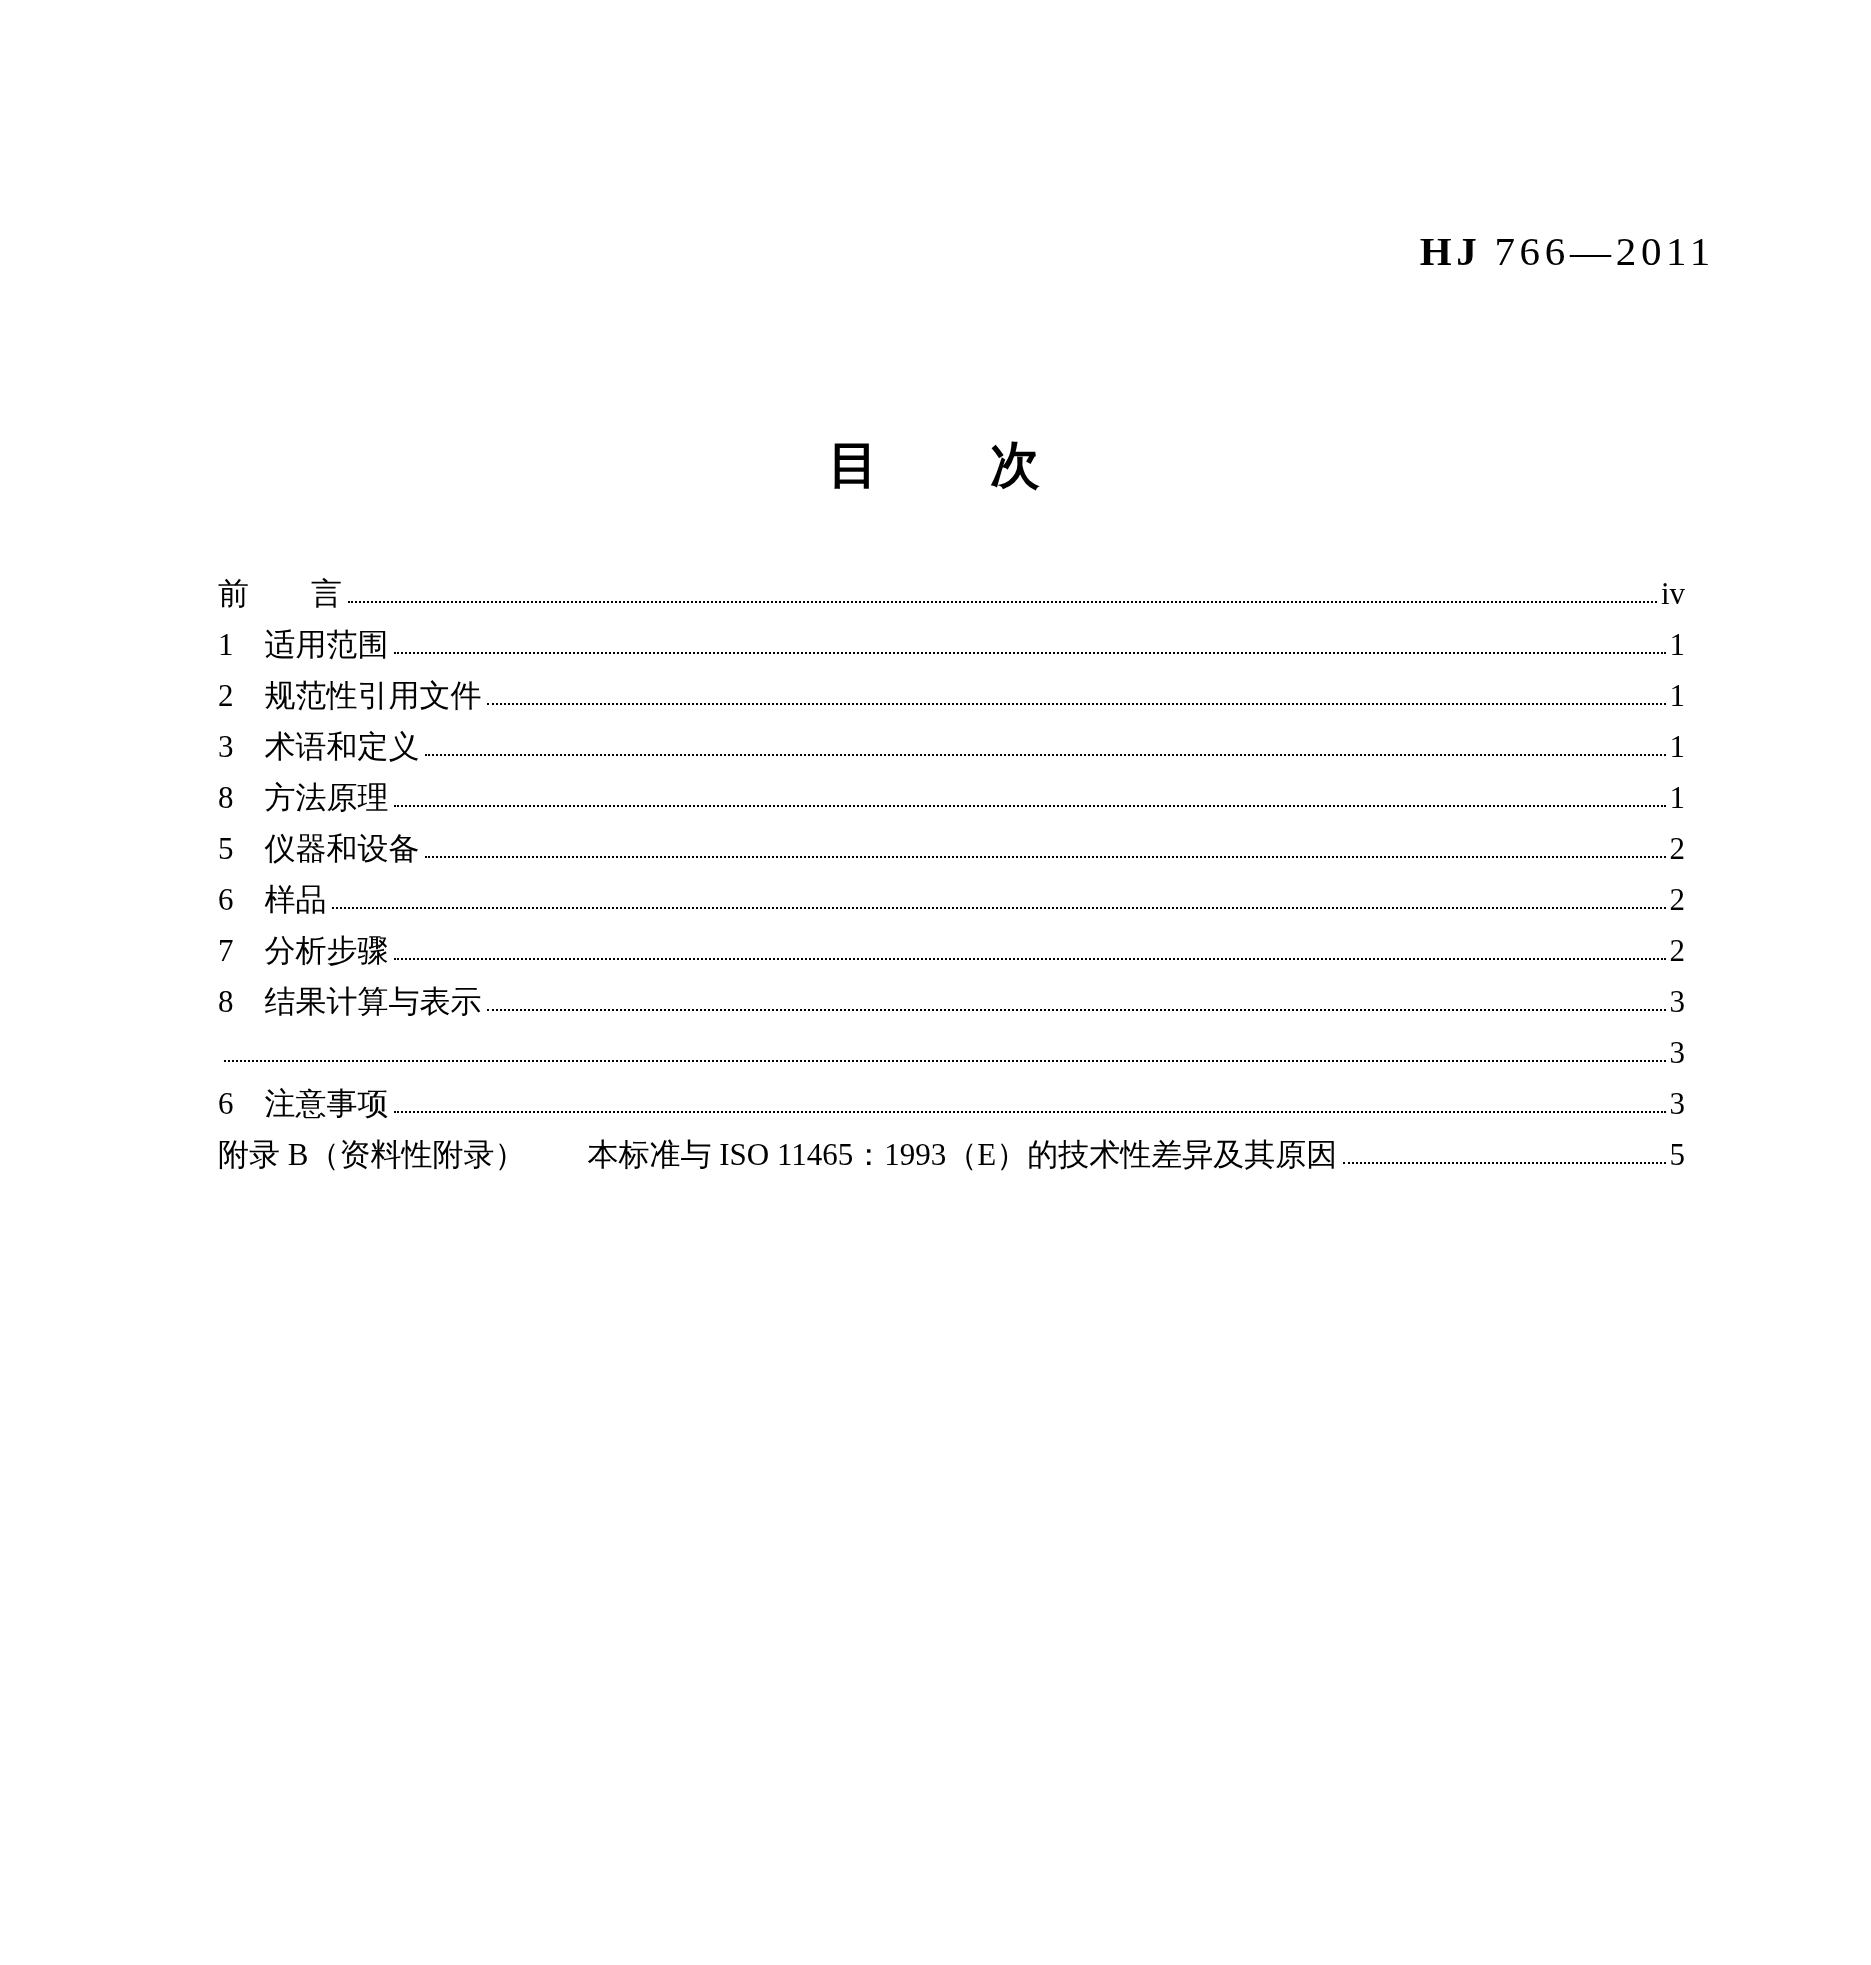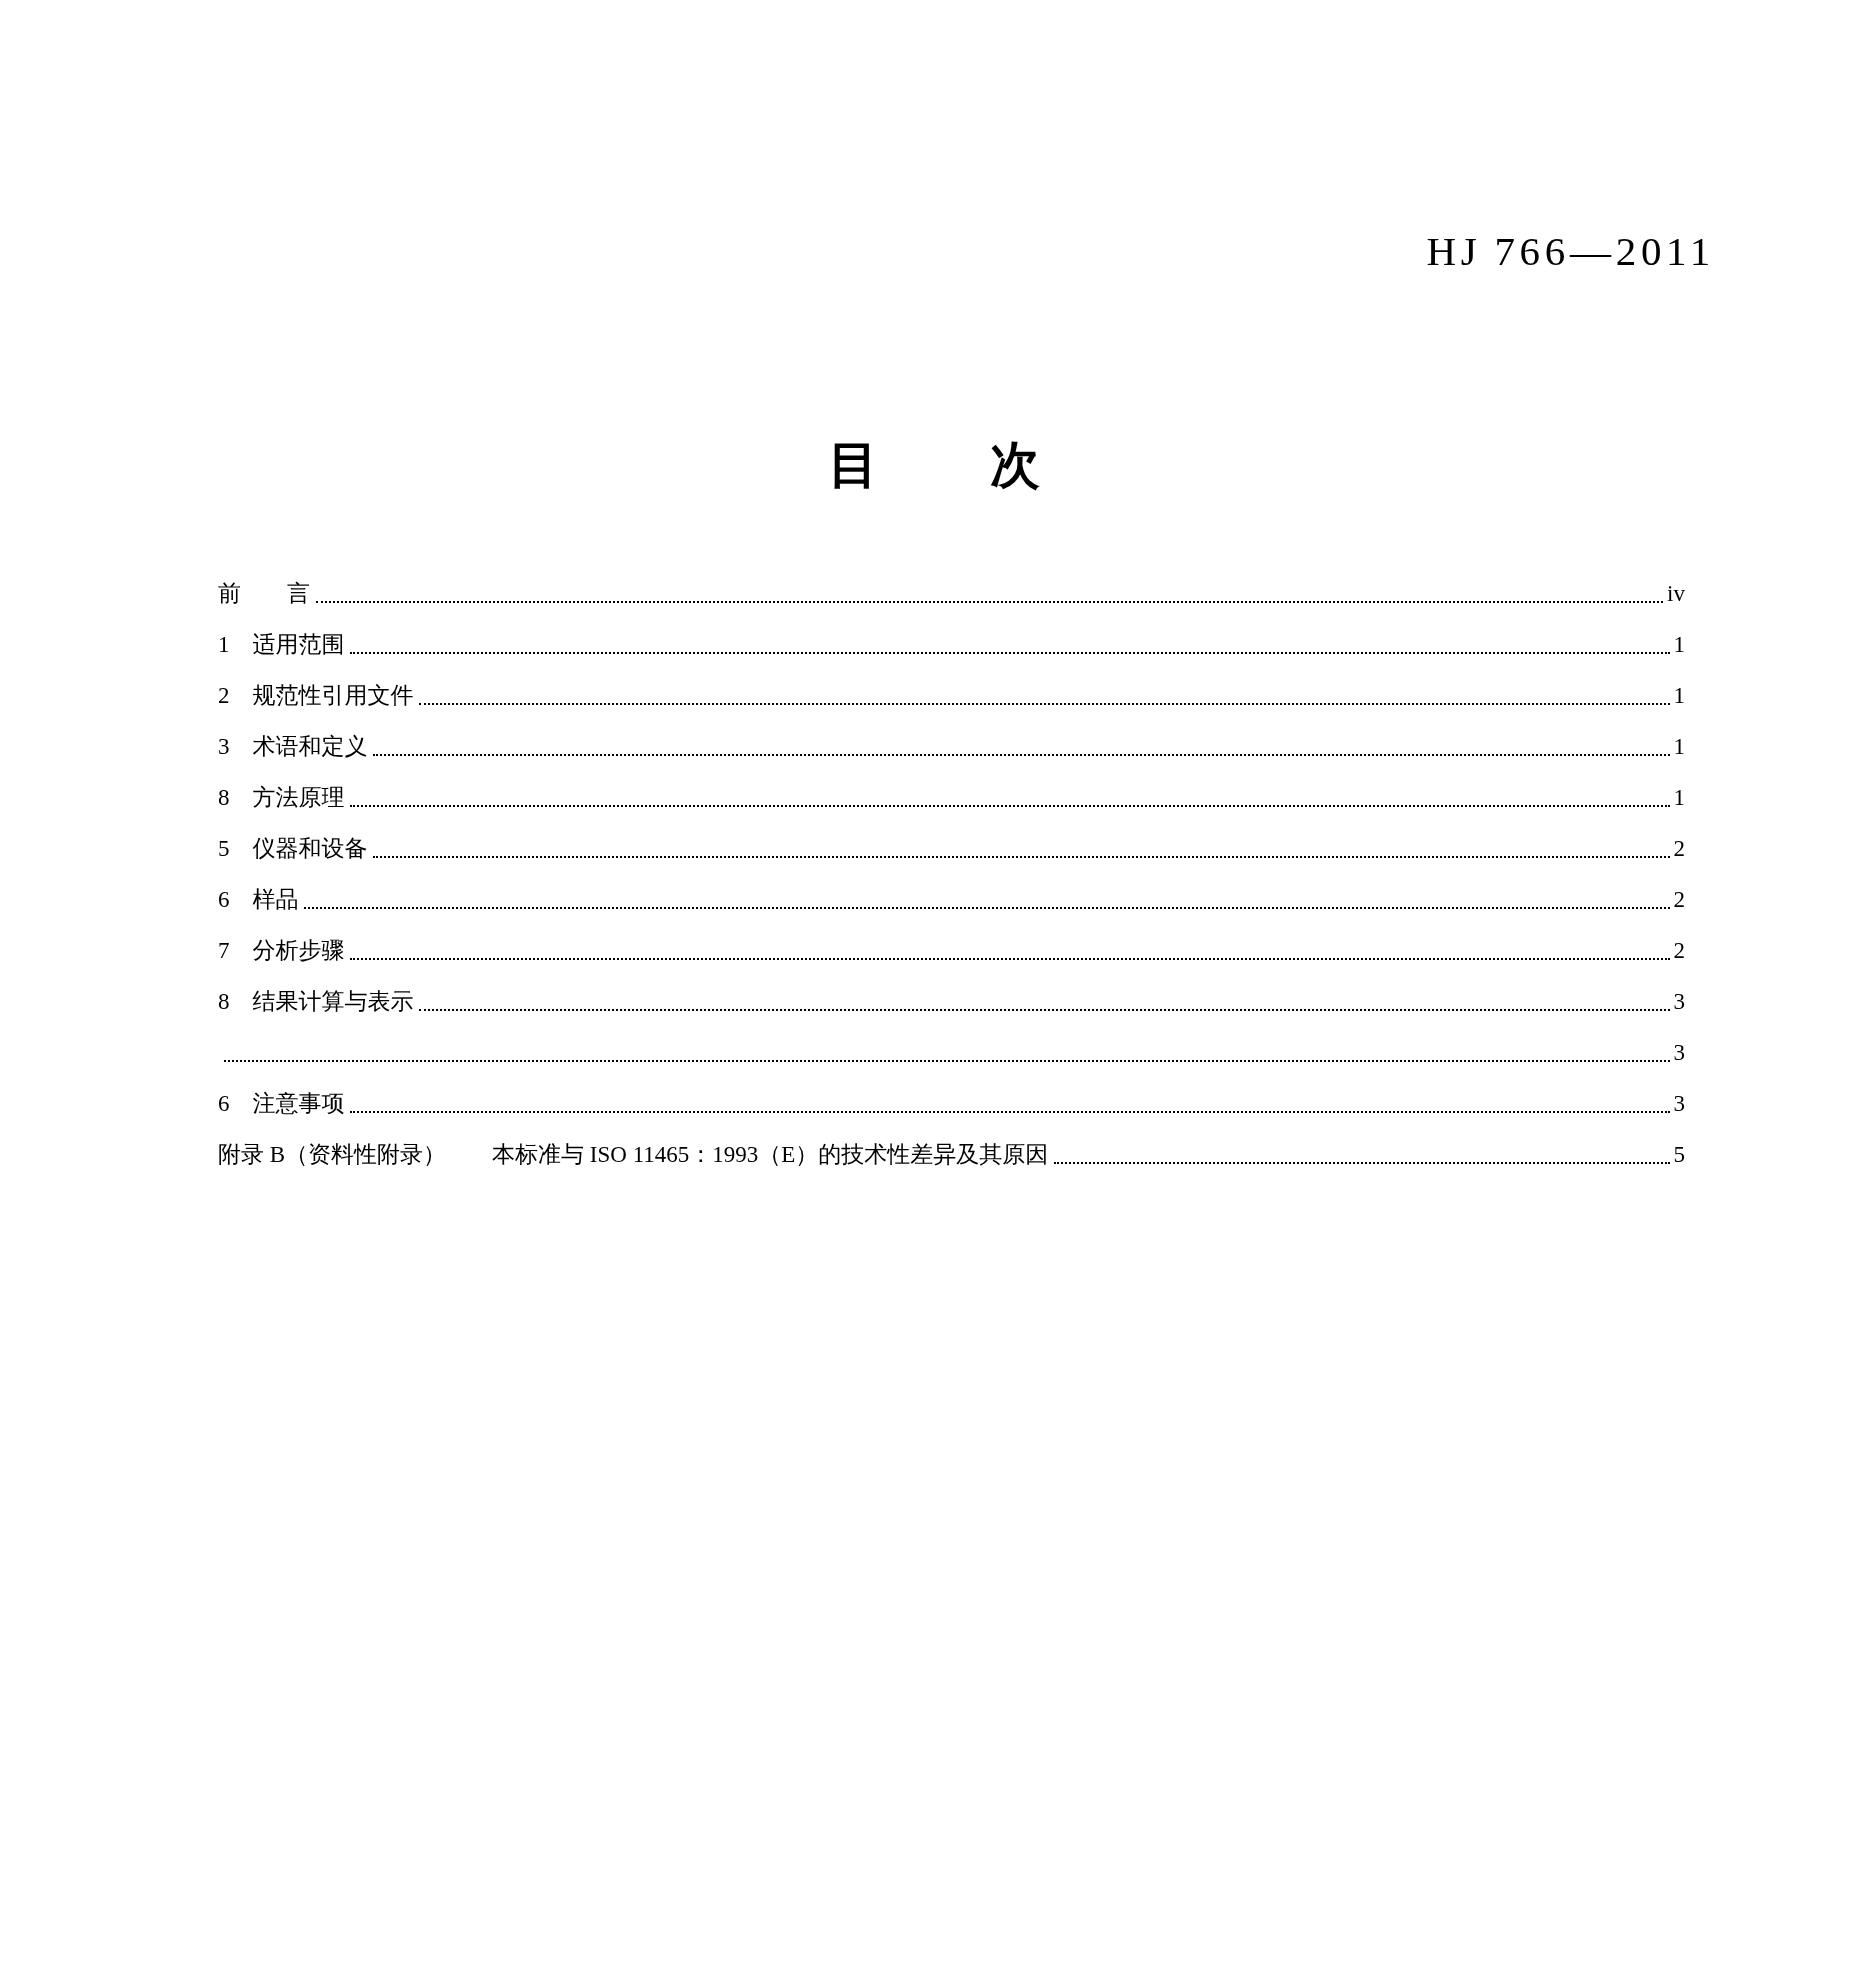--- a/index.html
+++ b/index.html
@@ -17,21 +17,21 @@
     overflow: hidden;
   }
   .doc-header {
     position: absolute;
     top: 227px;
     right: 157px;
     font-size: 41px;
     letter-spacing: 4.7px;
     white-space: nowrap;
   }
-  .doc-header .code { font-weight: normal; margin-top: 12px; }
+  .doc-header .code { font-weight: bold; margin-top: 12px; }
   .doc-title {
     position: absolute;
     top: 432px;
     left: 0;
     width: 100%;
     text-align: center;
     font-family: "Liberation Sans", "DejaVu Sans", sans-serif;
     font-weight: bold;
     font-size: 50px;
     letter-spacing: 3.9px;
@@ -41,21 +41,21 @@
     position: absolute;
     top: 568px;
     left: 218px;
     right: 187px;
   }
   .toc-row {
     display: flex;
     align-items: flex-start;
     height: 51px;
     line-height: 51px;
-    font-size: 23px;
+    font-size: 31px;
     white-space: nowrap;
   }
   .toc-label { flex: 0 0 auto; }
   .leader {
     flex: 1 1 auto;
     align-self: flex-end;
     height: 0;
     border-bottom: 2.8px dotted #000000;
     margin: 0 3.9px 16.5px 5.5px;
     min-width: 15.7px;

